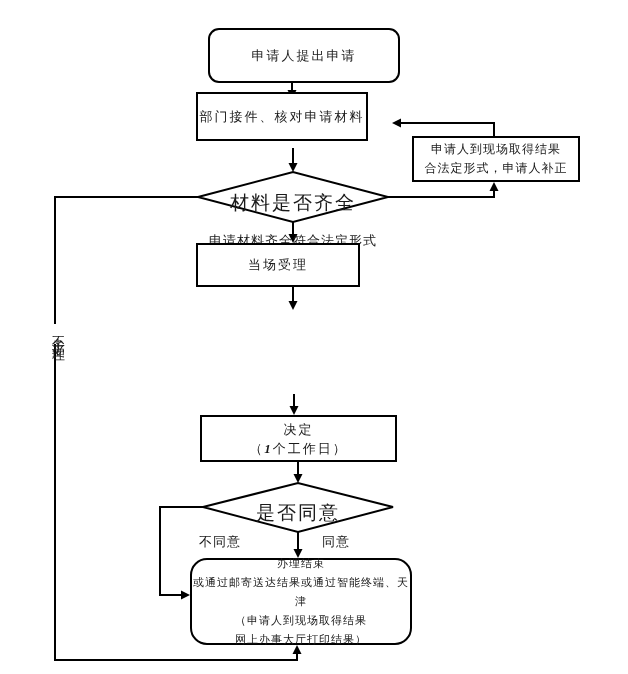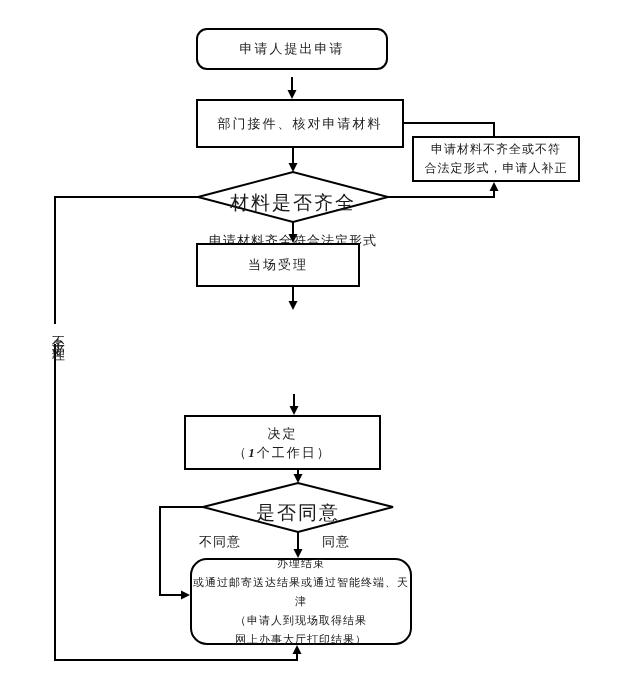--- a/index.html
+++ b/index.html
@@ -52,31 +52,31 @@
     letter-spacing: 4px;
     padding: 2px 0;
   }
   .diamond-label {
     position: absolute;
     font-size: 19px;
     letter-spacing: 2px;
     text-align: center;
     white-space: nowrap;
   }
-  #node-start   { left: 196px; top: 28px;  width: 192px; height: 42px; }
-  #node-receive { left: 196px; top: 99px;  width: 208px; height: 49px; }
+  #node-start   { left: 208px; top: 28px;  width: 192px; height: 55px; }
+  #node-receive { left: 196px; top: 92px;  width: 172px; height: 49px; }
   #node-correction { left: 412px; top: 136px; width: 168px; height: 46px;
                      font-size: 12px; letter-spacing: 1px; line-height: 19px; }
   #node-accept  { left: 196px; top: 243px; width: 164px; height: 44px; }
   #node-review  { left: 122px; top: 310px; width: 343px; height: 84px;
                   justify-content: flex-start; align-items: stretch; }
   #node-review .review-title { text-align: center; margin-top: 6px; }
   #node-review .review-note  { text-align: left; margin-top: 13px; padding: 0 6px;
                                line-height: 19px; letter-spacing: 2px; }
-  #node-decide  { left: 184px; top: 415px; width: 197px; height: 55px; line-height: 19px; }
+  #node-decide  { left: 200px; top: 415px; width: 197px; height: 47px; line-height: 19px; }
   #node-end     { left: 190px; top: 558px; width: 222px; height: 87px;
                   font-size: 11px; letter-spacing: 1px; line-height: 19px; }
   #label-complete { left: 203px; top: 232px; width: 180px; }
   #label-disagree { left: 185px; top: 533px; width: 70px; }
   #label-agree    { left: 310px; top: 533px; width: 52px; }
   #dlabel-materials { left: 198px; top: 190px; width: 190px; }
   #dlabel-agree     { left: 203px; top: 500px; width: 190px; }
   i.num { font-style: italic; font-weight: bold; }
 </style>
 </head>
@@ -130,21 +130,21 @@
 
   <div class="node rounded" id="node-start">
     <span>申请人提出申请</span>
   </div>
 
   <div class="node" id="node-receive">
     <span>部门接件、核对申请材料</span>
   </div>
 
   <div class="node" id="node-correction">
-    <span>申请材料不齐全或不符</span>
+    <span>申请人到现场取得结果</span>
     <span>合法定形式，申请人补正</span>
   </div>
 
   <div class="diamond-label" id="dlabel-materials">材料是否齐全</div>
 
   <div class="edge-label" id="label-complete">申请材料齐全符合法定形式</div>
 
   <div class="node" id="node-accept">
     <span>当场受理</span>
   </div>

